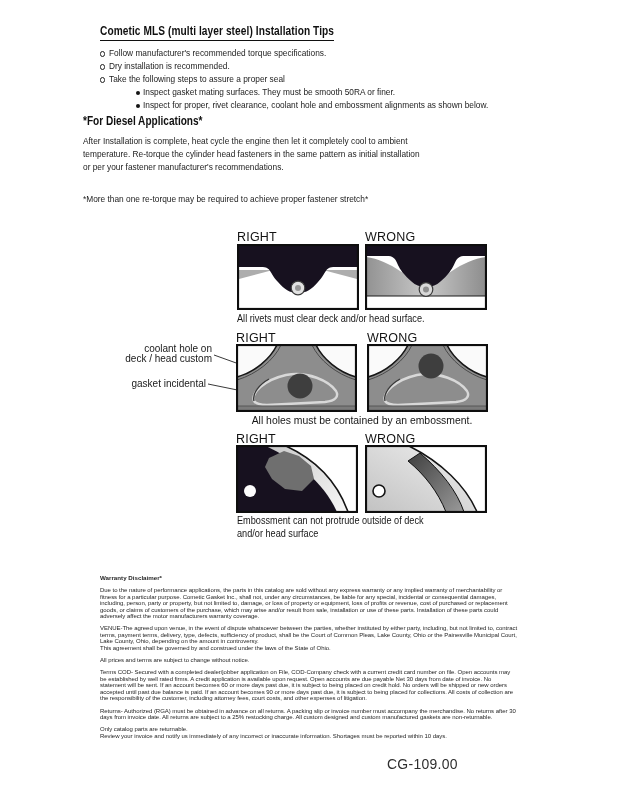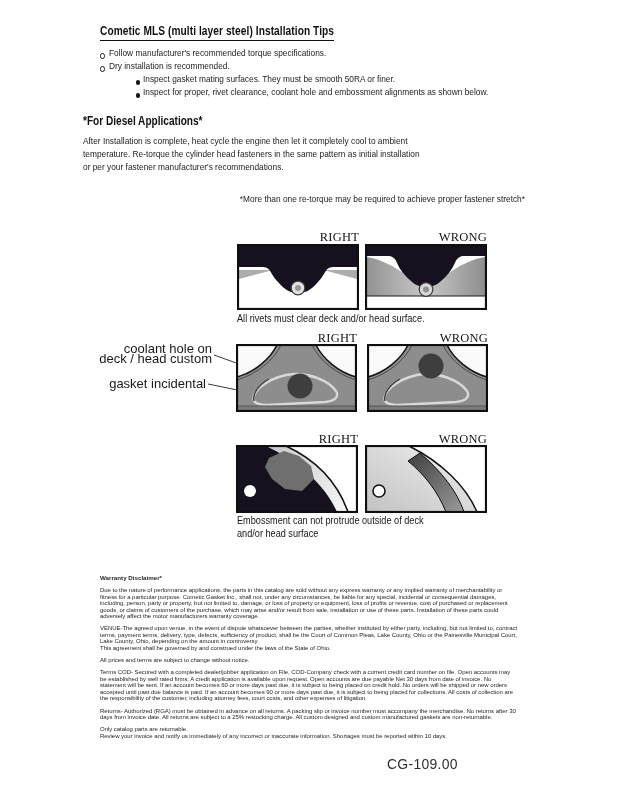--- a/index.html
+++ b/index.html
@@ -8,47 +8,47 @@
     font-family:"Liberation Sans","DejaVu Sans",sans-serif;color:#1c1c1c;
   }
   
   .tips{position:absolute;left:100px;top:21px;width:480px;}
   .title{
     display:inline-block;font-size:13px;font-weight:bold;letter-spacing:.1px;
     border-bottom:1.6px solid #101010;padding-bottom:1.5px;
     transform:scaleX(.78);transform-origin:0 50%;white-space:nowrap;color:#101010;
   }
   .bullets{margin-top:5px;font-size:9.8px;line-height:13px;}
-  .b-row{display:flex;align-items:flex-end;}
+  .b-row{display:flex;align-items:center;}
   .b-row.sub{margin-left:36px;}
   .b-circle{flex:none;width:3.4px;height:3.4px;border:1px solid #222;border-radius:50%;margin:3.8px 3.5px 0 0;}
   .b-dot{flex:none;width:4.2px;height:4.2px;background:#141414;border-radius:50%;margin:3.6px 3px 0 0;}
   .b-text{white-space:nowrap;transform:scaleX(.85);transform-origin:0 50%;}
   
   .diesel{position:absolute;left:83px;top:114px;width:520px;}
   .diesel-h{
     font-size:12.3px;font-weight:bold;white-space:nowrap;color:#101010;
     transform:scaleX(.82);transform-origin:0 50%;margin-bottom:6px;
   }
   .para{margin-bottom:9px;}
   .para .ln{font-size:9.8px;line-height:13.2px;white-space:nowrap;transform:scaleX(.85);transform-origin:0 50%;}
-  .note{margin-top:18px;text-align:right;}
+  .note{margin-top:18px;}
   
   .diagrams{position:absolute;left:0;top:228px;width:618px;height:320px;}
   .rw-label{
-    position:absolute;text-align:right;font-size:12.5px;letter-spacing:.2px;color:#141414;font-family:Liberation Serif, serif;
+    position:absolute;text-align:left;font-size:12.5px;letter-spacing:.2px;color:#141414;
   }
   .panel{position:absolute;}
   .caption{
     position:absolute;font-size:10.4px;line-height:12.5px;color:#161616;white-space:nowrap;
     transform:scaleX(.88);transform-origin:0 50%;
   }
   .caption.centered{transform:none;white-space:nowrap;text-align:center;}
   .annot{
-    position:absolute;text-align:right;font-size:13px;line-height:9.8px;color:#1a1a1a;
+    position:absolute;text-align:right;font-size:10px;line-height:9.8px;color:#1a1a1a;
   }
   .pointer-lines{position:absolute;left:0;top:0;pointer-events:none;}
   
   .legal{position:absolute;left:100px;top:574px;width:418px;color:#262626;}
   .legal-h{font-size:6.2px;font-weight:bold;margin-bottom:6px;}
   .legal-p{font-size:6px;line-height:6.5px;letter-spacing:-.04px;margin:0 0 5.8px 0;}
   .legal-p.tight{margin-bottom:0;}
   
   .page-code{
     position:absolute;left:387px;top:755px;font-size:15px;color:#2e2e2e;
@@ -63,20 +63,24 @@
   <div class="tips">
     <div class="title">Cometic MLS (multi layer steel) Installation Tips</div>
     <div class="bullets">
       <div class="b-row">
         <span class="b-circle"></span>
         <span class="b-text">Follow manufacturer's recommended torque specifications.</span>
       </div>
       <div class="b-row">
         <span class="b-circle"></span>
         <span class="b-text">Dry installation is recommended.</span>
+      </div>
+      <div class="b-row">
+        <span class="b-circle"></span>
+        <span class="b-text">Take the following steps to assure a proper seal</span>
       </div>
       <div class="b-row sub">
         <span class="b-dot"></span>
         <span class="b-text">Inspect gasket mating surfaces.  They must be smooth 50RA or finer.</span>
       </div>
       <div class="b-row sub">
         <span class="b-dot"></span>
         <span class="b-text">Inspect for proper, rivet clearance, coolant hole and embossment alignments as shown below.</span>
       </div>
     </div>
@@ -165,20 +169,21 @@
       <path d="M120,1 H80 C87,15 102,28 120,33 Z" fill="#fafafa"></path>
       <path d="M120,1 H80 C87,15 102,28 120,33" fill="none" stroke="#161616" stroke-width="1.6"></path>
       <path d="M76,1 C83,16 100,30 120,36" fill="none" stroke="#4a4a4a" stroke-width="1"></path>
       <path d="M18,57 C15,49 28,36 50,31 C72,27 93,37 100,47 C103,52 100,57 89,58 L31,61 C23,61 20,60 18,57 Z" fill="none" stroke="#d8d8d8" stroke-width="2.4"></path>
       <path d="M18,57 C16,49 24,40 33,35" fill="none" stroke="#3a3a3a" stroke-width="1.4"></path>
       <circle cx="64" cy="22" r="12.5" fill="#3e3e3e"></circle>
       <rect x="1" y="62" width="119" height="5" fill="#7b7b7b"></rect>
       <line x1="1" y1="62" x2="120" y2="62" stroke="#565656" stroke-width="1"></line>
       <rect x="1" y="1" width="119" height="66" fill="none" stroke="#0e0e0e" stroke-width="2.2"></rect>
     </svg>
+    <div class="caption centered" style="left:236px;top:187px;width:252px;">All holes must be contained by an embossment.</div>
 
     <div class="rw-label" style="left:236px;top:204px;width:122px;">RIGHT</div>
     <div class="rw-label" style="left:365px;top:204px;width:122px;">WRONG</div>
 
     <svg class="panel" style="left:236px;top:217px;" width="122" height="68" viewBox="0 0 122 68">
       <defs>
         <linearGradient id="g3r" x1="0" y1="0" x2="1" y2="1">
           <stop offset="0" stop-color="#c9c9c9"></stop>
             <stop offset="1" stop-color="#f7f7f7"></stop>
         </linearGradient>

